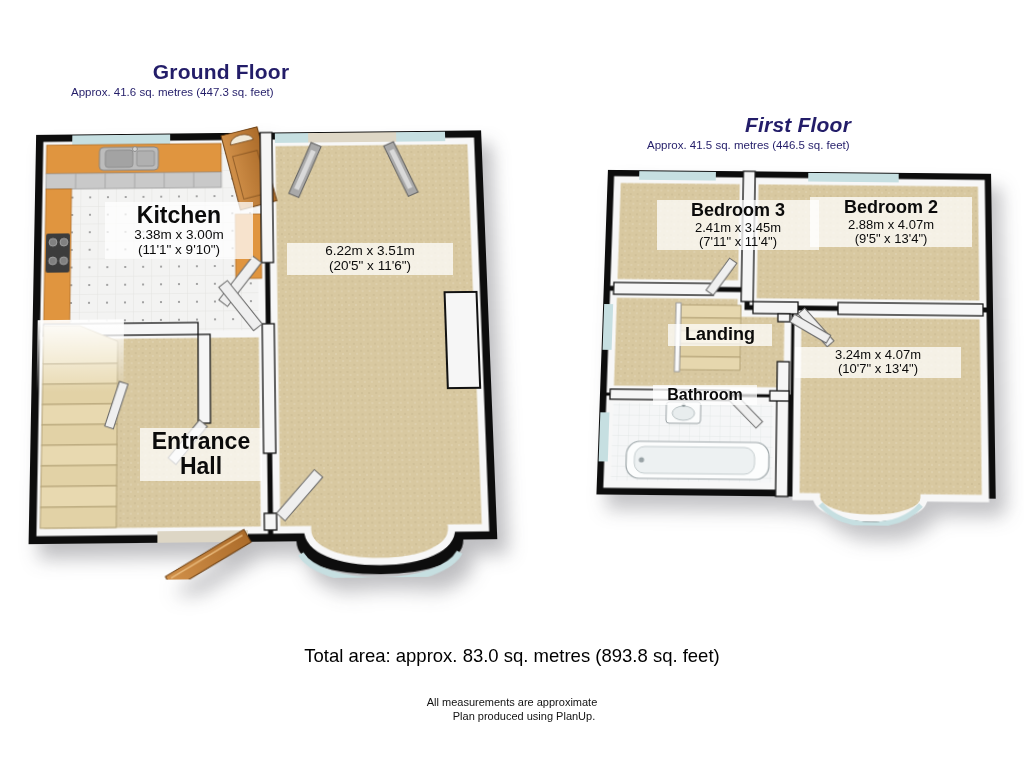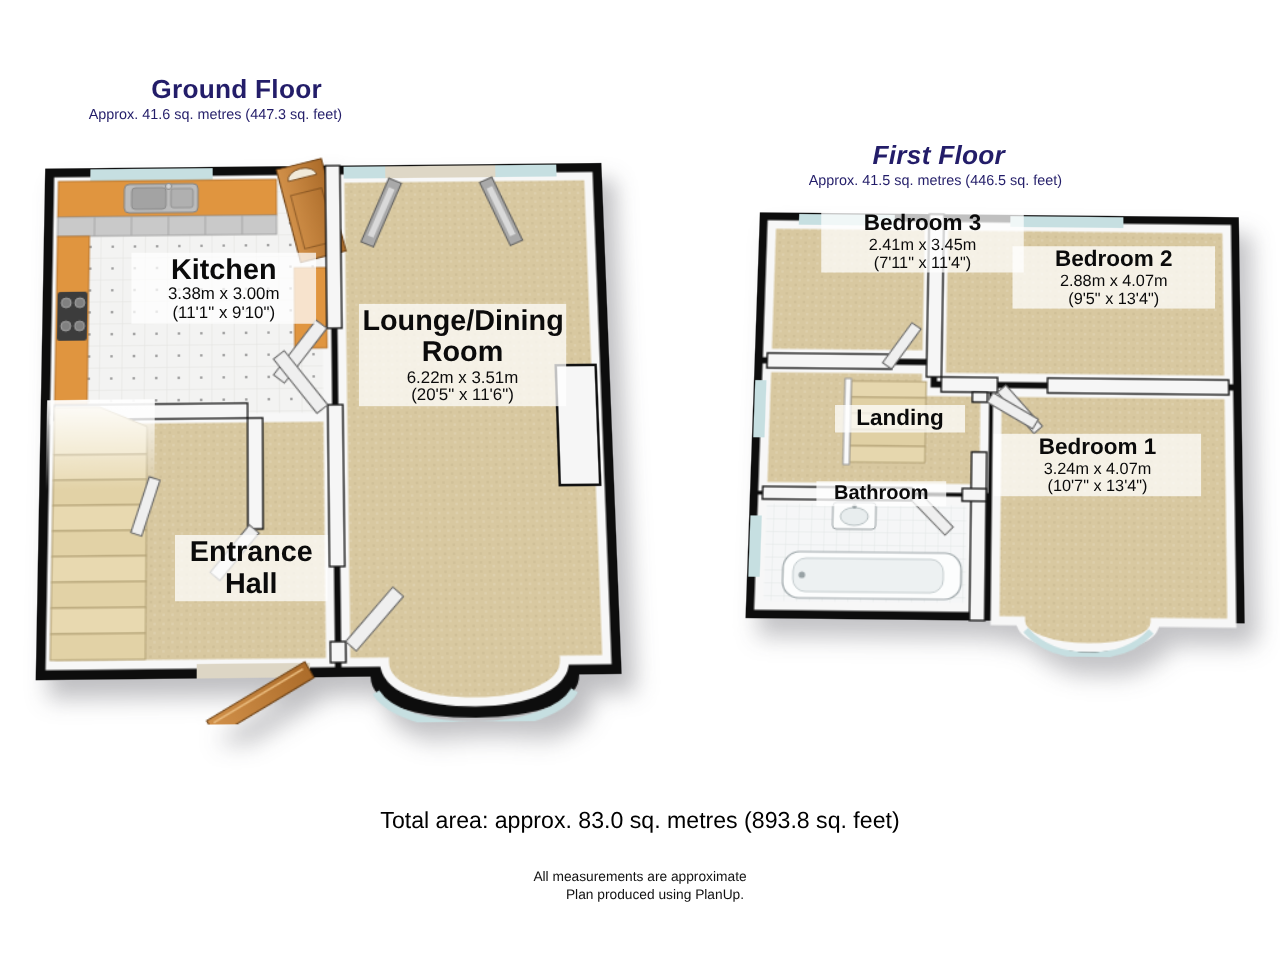--- a/index.html
+++ b/index.html
@@ -17,21 +17,21 @@
   .footprint{fill:var(--wall-black,#0d0d0d);}
   .rim{fill:none;stroke:#f7f7f7;stroke-width:7;}
   .iwall{fill:#f6f6f6;stroke:#151515;stroke-width:1.3;}
   .idoor{fill:#efefef;stroke:#666;stroke-width:1;}
   .glass{fill:var(--window-glass,#c6dfe1);}
   .glass-stroke{fill:none;stroke:var(--window-glass,#c6dfe1);}
   .counter{fill:var(--counter-orange,#e0953f);stroke:#b06f2c;stroke-width:0.8;}
   .carpet-base{fill:var(--carpet,#d8c8a0);}
   .tread{stroke:#b3a276;stroke-width:1;}
 
-  .floor-title{position:absolute;color:var(--title-navy,#231d69);
+  .floor-title{position:absolute;text-align:center;color:var(--title-navy,#231d69);
                font-weight:bold;font-size:21px;letter-spacing:0.2px;}
   .floor-sub{position:absolute;color:var(--title-navy,#231d69);font-size:11.5px;}
   .room-label{position:absolute;text-align:center;background:rgba(255,255,255,0.74);
               color:#0b0b0b;line-height:1.1;padding:1px 3px;}
   .room-name{font-weight:bold;font-size:23px;}
   .room-name.sm{font-size:18px;}
   .room-name.xs{font-size:16px;}
   .room-dims{font-size:13.5px;}
   .room-dims.sm{font-size:13px;}
   .footer-total{position:absolute;left:0;width:100%;text-align:center;top:645px;
@@ -248,43 +248,41 @@
 <div class="floor-title" style="left:698px;top:113px;width:200px;font-style:italic;">First Floor</div>
 <div class="floor-sub" style="left:647px;top:139px;width:300px;">Approx. 41.5 sq. metres (446.5 sq. feet)</div>
 
 <div class="room-label" style="left:105px;top:202px;width:142px;">
   <div class="room-name">Kitchen</div>
   <div class="room-dims">3.38m x 3.00m</div>
   <div class="room-dims">(11'1" x 9'10")</div>
 </div>
 
 <div class="room-label" style="left:287px;top:243px;width:160px;">
-  <div class="room-name">Lounge/Dining Room</div>
   <div class="room-dims">6.22m x 3.51m</div>
   <div class="room-dims">(20'5" x 11'6")</div>
 </div>
 
 <div class="room-label" style="left:140px;top:428px;width:116px;">
   <div class="room-name">Entrance Hall</div>
 </div>
 
-<div class="room-label" style="left:657px;top:168px;width:156px;">
+<div class="room-label" style="left:657px;top:200px;width:156px;">
   <div class="room-name sm">Bedroom 3</div>
   <div class="room-dims sm">2.41m x 3.45m</div>
   <div class="room-dims sm">(7'11" x 11'4")</div>
 </div>
 
 <div class="room-label" style="left:810px;top:197px;width:156px;">
   <div class="room-name sm">Bedroom 2</div>
   <div class="room-dims sm">2.88m x 4.07m</div>
   <div class="room-dims sm">(9'5" x 13'4")</div>
 </div>
 
 <div class="room-label" style="left:795px;top:347px;width:160px;">
-  <div class="room-name sm">Bedroom 1</div>
   <div class="room-dims sm">3.24m x 4.07m</div>
   <div class="room-dims sm">(10'7" x 13'4")</div>
 </div>
 
 <div class="room-label" style="left:668px;top:324px;width:98px;">
   <div class="room-name sm">Landing</div>
 </div>
 
 <div class="room-label" style="left:653px;top:385px;width:98px;">
   <div class="room-name xs">Bathroom</div>

